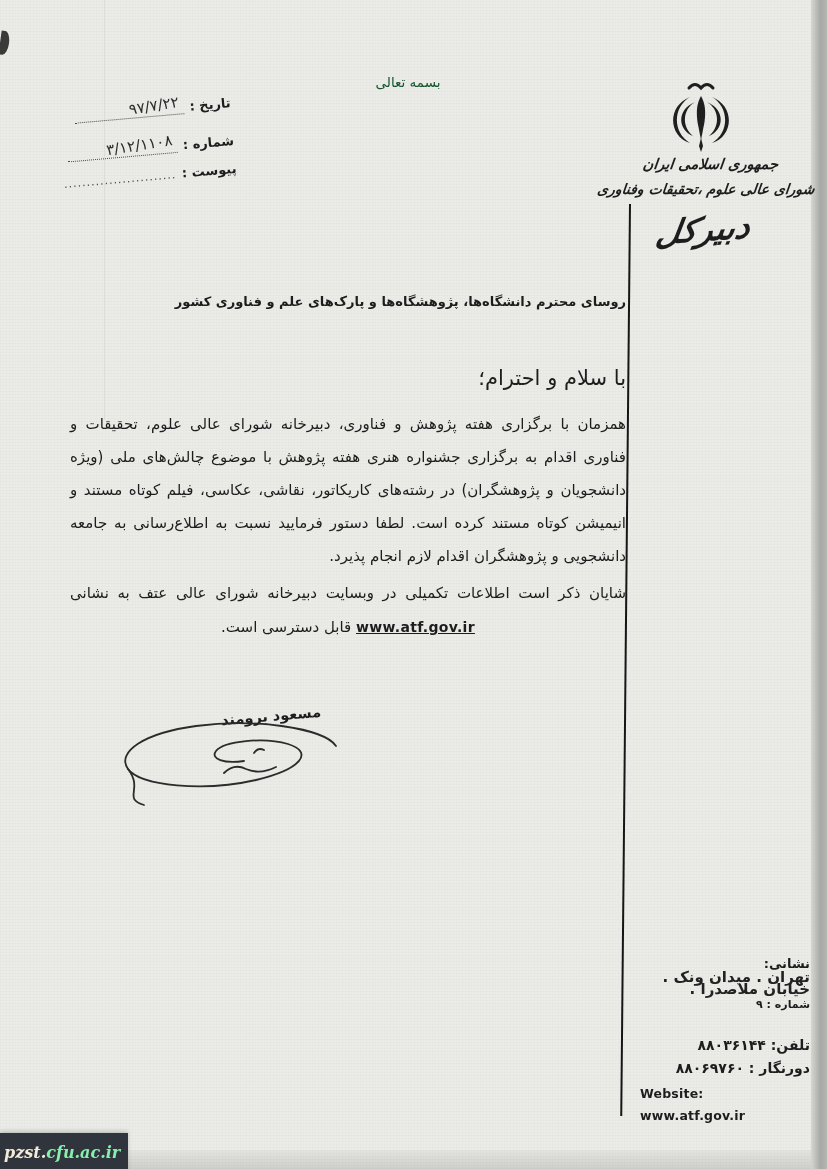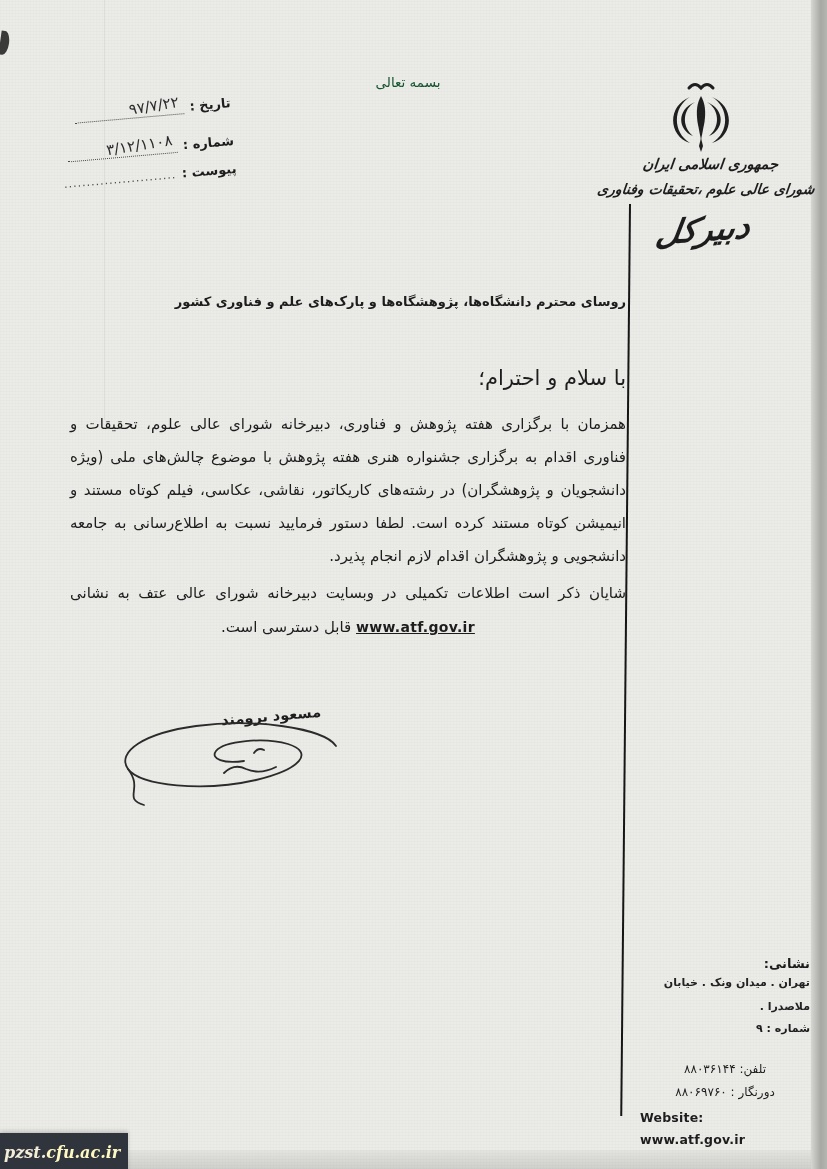--- a/index.html
+++ b/index.html
@@ -64,33 +64,33 @@
     unicode-bidi:embed;font-size:14px;letter-spacing:0.3px;}
 
   
   .sig-name{left:196px;top:708px;width:150px;text-align:center;direction:rtl;
     font-weight:bold;font-size:14.5px;transform:rotate(-5deg);}
   .sig-swirl{left:104px;top:706px;}
 
   
   .footer{left:640px;top:956px;width:170px;direction:rtl;text-align:right;}
   .f-label{font-size:13px;font-weight:bold;margin-bottom:0;letter-spacing:1px;}
-  .f-addr{font-size:11px;line-height:24px;color:#222;font-weight:bold;}
+  .f-addr{font-size:15px;line-height:12px;color:#222;font-weight:bold;}
   .f-num{font-size:11px;line-height:20px;font-weight:bold;margin-bottom:19px;}
-  .f-phone{font-size:12px;font-weight:normal;line-height:23px;letter-spacing:1px;text-align:center;}
+  .f-phone{font-size:14px;font-weight:bold;line-height:23px;letter-spacing:1px;}
   .f-latin{direction:ltr;text-align:left;font-size:12.5px;font-weight:bold;
     line-height:22px;margin-top:3px;letter-spacing:0.2px;}
 
   
   .watermark{left:0;top:1133px;height:27px;padding:2px 8px 12px 4px;
     background:#30343c;display:flex;align-items:flex-end;
     font-family:"DejaVu Serif", serif;font-style:italic;font-weight:bold;
     font-size:16px;box-shadow:0 -2px 4px rgba(0,0,0,0.18);}
   .wm-prefix{color:#f3ecd8;}
-  .wm-suffix{color:#fef9c3;}
+  .wm-suffix{color:#86efac;}
 </style>
 </head>
 <body>
 
 <div class="abs edge-right"></div>
 <div class="abs edge-bottom"></div>
 <div class="abs corner-mark"></div>
 <div class="abs crease"></div>
 
 <div class="abs bismillah">بسمه تعالی</div>

